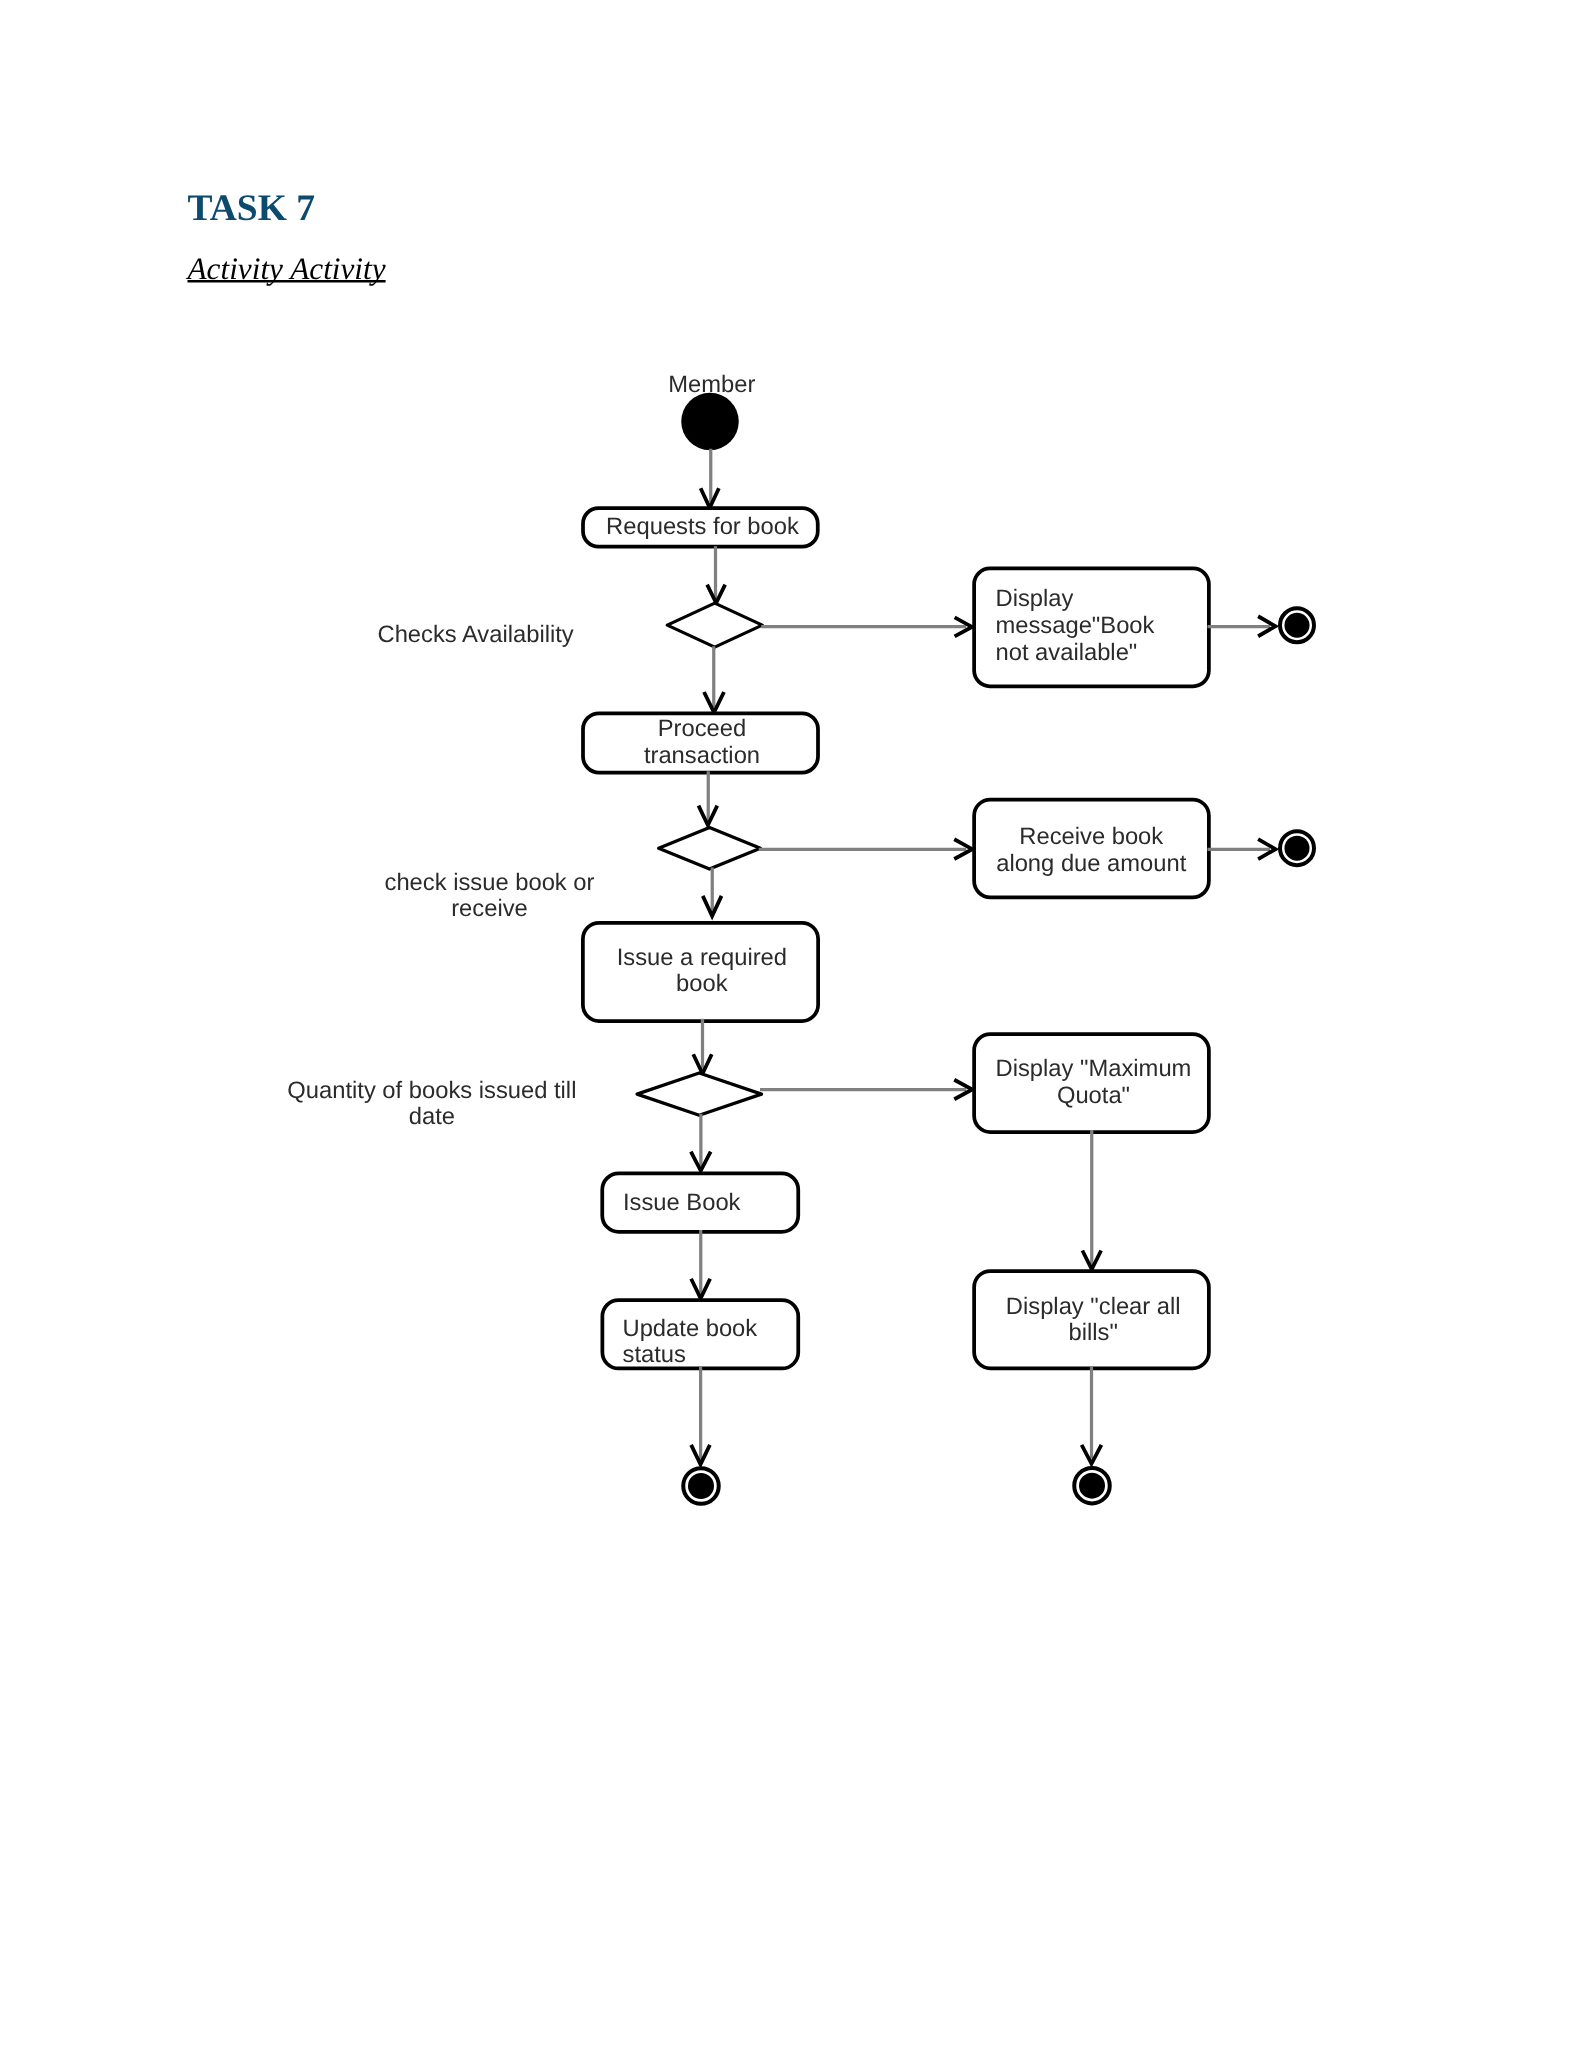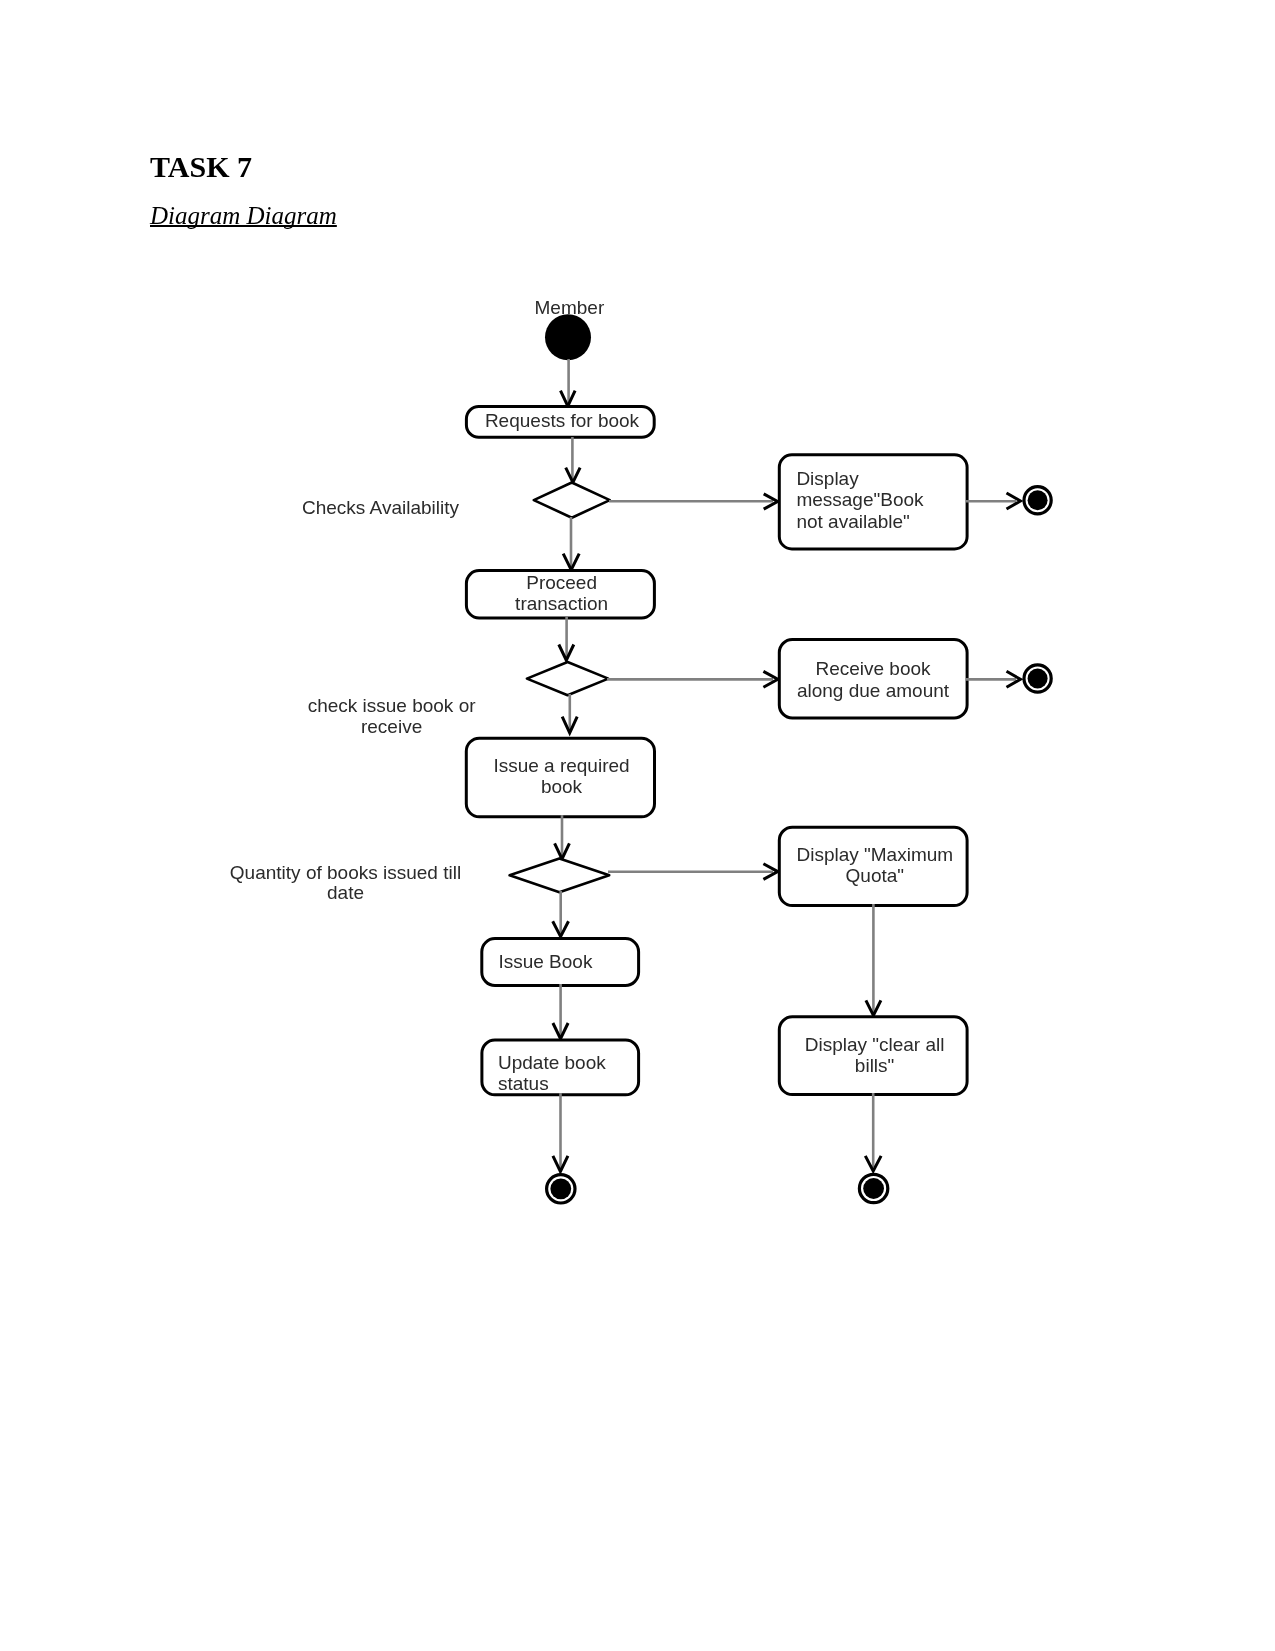--- a/index.html
+++ b/index.html
@@ -1,34 +1,34 @@
 <!DOCTYPE html>
 <html><head>
 <meta charset="utf-8">
 <title>Activity Diagram</title>
 <style>
   html,body{margin:0;padding:0;background:#ffffff;}
   body{width:1275px;height:1651px;overflow:hidden;}
   #page{position:relative;width:1275px;height:1651px;background:#ffffff;}
-  .doc-title{position:absolute;left:150px;top:152px;font-family:"Liberation Serif",serif;font-weight:bold;font-size:30px;line-height:1;color:#000000;}
+  .doc-title{position:absolute;left:150px;top:152px;font-family:"Liberation Serif",serif;font-weight:bold;font-size:30px;line-height:1;color:#0c4a6e;}
   .doc-sub{position:absolute;left:150px;top:203px;font-family:"Liberation Serif",serif;font-style:italic;font-size:25px;line-height:1;color:#000;text-decoration:underline;text-decoration-skip-ink:none;text-underline-offset:1px;text-decoration-thickness:2.2px;}
   #diagram{position:absolute;left:0;top:0;}
   .doc-title,.doc-sub{filter:blur(0.32px);}
   #diagram .conn{stroke:#808080;stroke-width:2.6;fill:none;}
   #diagram .ahead{stroke:#000000;stroke-width:3.0;fill:none;stroke-linecap:butt;stroke-linejoin:miter;}
   #diagram .node{fill:#ffffff;stroke:#000000;stroke-width:3;}
   #diagram .diamond{stroke-width:2.6;stroke-linejoin:round;stroke-linecap:round;}
   #diagram .dtext{font-family:"Liberation Sans",sans-serif;font-size:19px;fill:#2b2b2b;}
 </style>
 </head>
 <body>
 
 <div id="page">
   <div class="doc-title">TASK 7</div>
-  <div class="doc-sub">Diagram Diagram</div>
+  <div class="doc-sub">Activity Activity</div>
   <svg id="diagram" width="1275" height="1651" viewBox="0 0 1275 1651">
     <defs>
         <filter id="soft-blur" x="-2%" y="-2%" width="104%" height="104%" color-interpolation-filters="sRGB">
           <feGaussianBlur stdDeviation="0.55"></feGaussianBlur>
         </filter>
       </defs>
     <g filter="url(#soft-blur)">
 <circle cx="568.0" cy="337.2" r="23.0" fill="#000000"></circle>
 <text class="dtext" x="569.4" y="313.5" text-anchor="middle"><tspan x="569.4" dy="0">Member</tspan></text>
 <line class="conn" x1="568.6" y1="359.0" x2="568.6" y2="402.0"></line>

